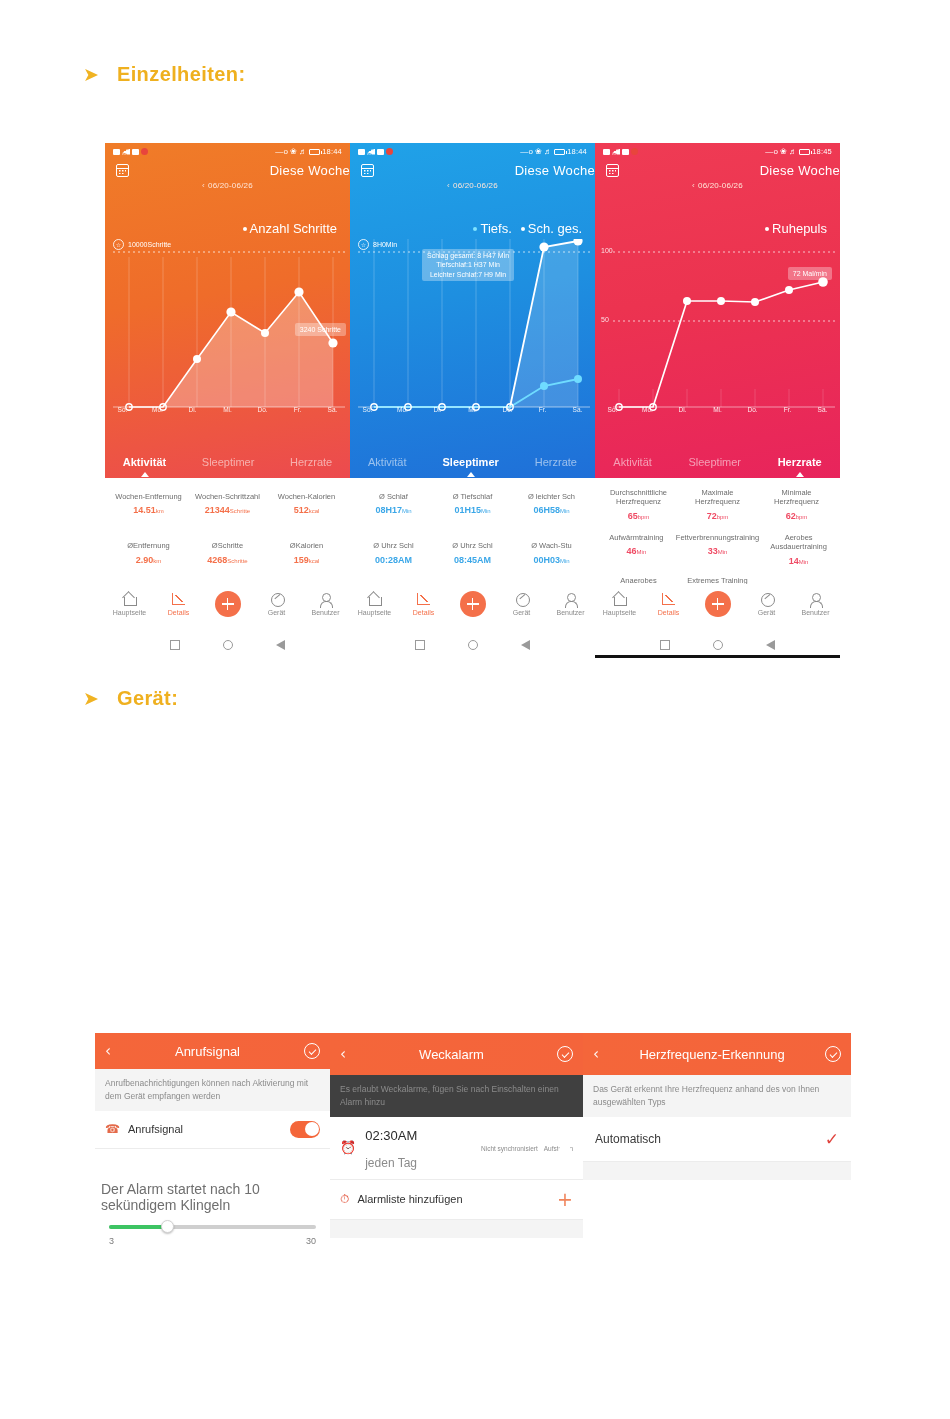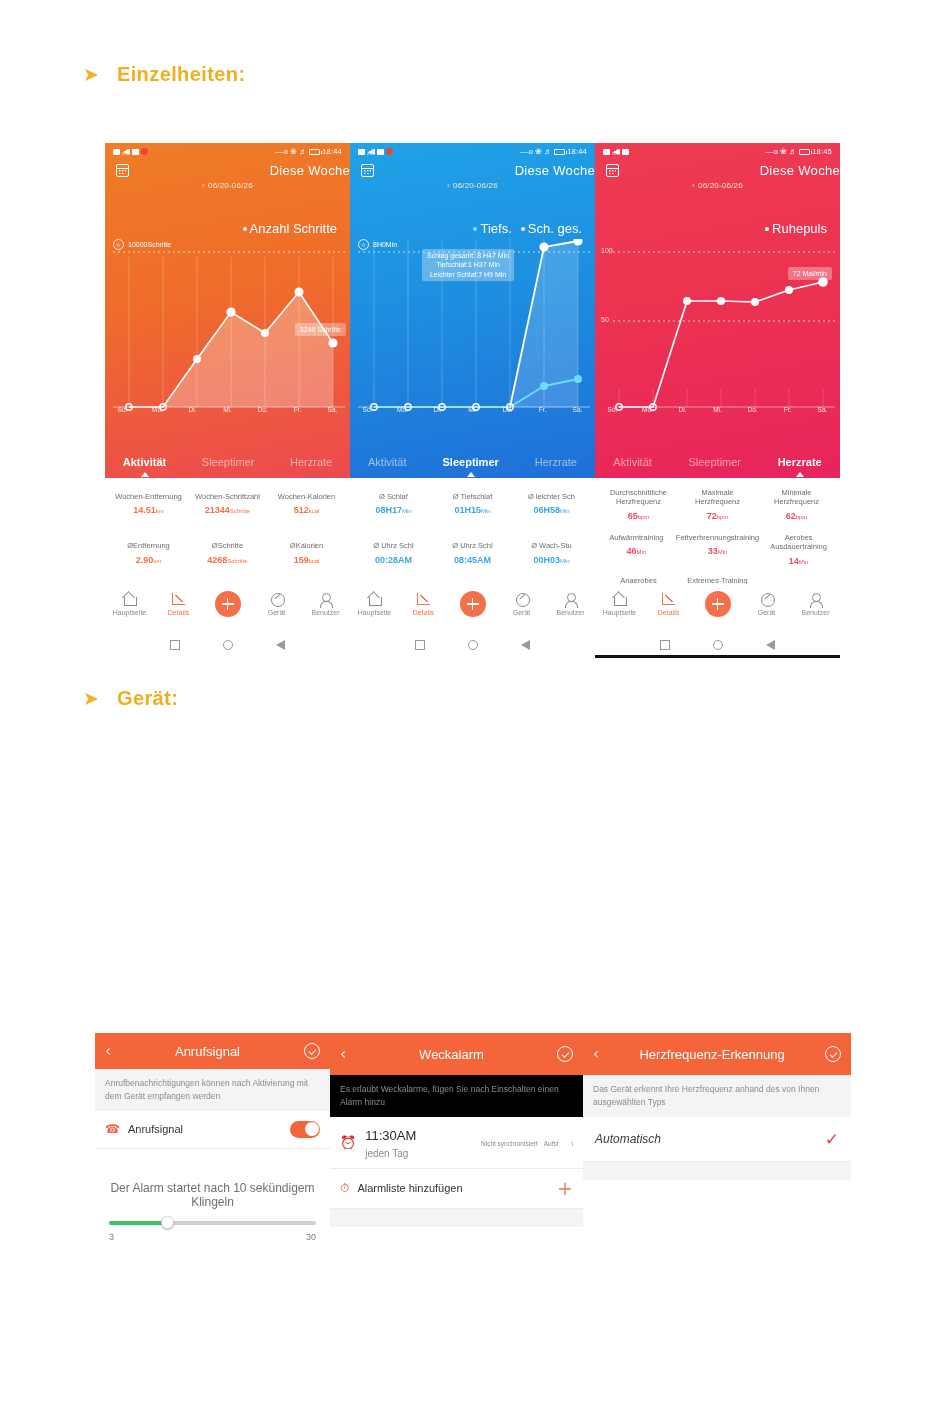--- a/index.html
+++ b/index.html
@@ -150,47 +150,47 @@
   .sphone.right { width:268px; }
   .s-head { height:36px; background:linear-gradient(100deg,#f4663a,#f4643b); color:#fff;
             display:flex; align-items:center; padding:0 10px; position:relative;}
   .s-head.tall { height:42px; }
   .s-back { font-size:15px; opacity:.95; font-family:"DejaVu Sans",sans-serif;}
   .s-title { flex:1; text-align:center; font-size:13px; }
   .s-check { width:16px;height:16px;border:1.3px solid #fff; border-radius:50%; position:relative;}
   .s-check:after{content:"";position:absolute;left:3.5px;top:4.5px;width:6px;height:3px;
     border-left:1.3px solid #fff;border-bottom:1.3px solid #fff;transform:rotate(-45deg);}
   .s-note { background:#f4f4f4; color:#8b8b8b; font-size:8.5px; line-height:1.5; padding:8px 10px; }
-  .s-note.white { background:#000000; }
+  .s-note.white { background:#404040; }
   .s-row { background:#fff; display:flex; align-items:center; padding:10px; gap:8px; border-bottom:1px solid #ececec;}
   .s-row .txt { flex:1; font-size:11px; color:#333; }
   .toggle { width:30px;height:17px;border-radius:9px;background:#f4663a;position:relative;}
   .toggle:after{content:"";position:absolute;right:1.5px;top:1.5px;width:14px;height:14px;border-radius:50%;background:#fff;}
   .ico-phone { color:#e46a4a; font-size:12px; font-family:"DejaVu Sans",sans-serif;}
   .ico-clock { color:#e8a33c; font-size:13px; font-family:"DejaVu Sans",sans-serif;}
   .ico-alarm { color:#e0462c; font-size:12px; font-family:"DejaVu Sans",sans-serif;}
   .s-plus { color:#f0845b; font-size:19px; line-height:1; font-family:"DejaVu Sans",sans-serif;}
   .s-check-red { color:#e0453f; font-size:17px; font-family:"DejaVu Sans",sans-serif;}
 
   .s-blank { height:26px; background:#fff; }
-  .slider-cap { text-align:center; font-size:12px; color:#6f6f6f; padding:6px 6px 0 6px; }
+  .slider-cap { text-align:left; font-size:14px; color:#6f6f6f; padding:6px 6px 0 6px; }
   .slider-wrap { padding:12px 14px 3px 14px; position:relative; }
   .track { height:4px; border-radius:2px; background:#cfcfcf; position:relative;}
   .track .fill { position:absolute; left:0; top:0; height:4px; width:27%; background:#3dc463; border-radius:2px;}
   .knob { position:absolute; left:25%; top:-5px; width:13px;height:13px;border-radius:50%;background:#fff;
           border:1px solid #d2d2d2; box-shadow:0 1px 2px rgba(0,0,0,.25);}
   .slider-ends { display:flex; justify-content:space-between; font-size:9px; color:#7c7c7c; padding:4px 14px 0 14px;}
 
   .alarm-row { background:#fff; display:flex; align-items:center; padding:9px 10px 9px 10px; gap:9px; border-bottom:1px solid #ececec; }
   .alarm-time { font-size:13px; color:#2b2b2b; }
-  .alarm-sub { font-size:10px; color:#8b8b8b; margin-top:4px; }
+  .alarm-sub { font-size:12px; color:#8b8b8b; margin-top:12px; }
   .alarm-right { text-align:right; }
   .alarm-meta { font-size:6.5px; color:#8b8b8b; margin-top:2px; display:flex; gap:6px; justify-content:flex-end;}
   .opt-row { background:#fff; display:flex; align-items:center; justify-content:space-between;
-             padding:12px 12px; border-bottom:1px solid #ececec;font-style:italic; }
+             padding:12px 12px; border-bottom:1px solid #ececec; }
   .opt-row .txt { font-size:12px; color:#3a3a3a; }
   .s-foot { height:18px; background:#f4f4f4; }
 </style>
 </head>
 <body>
 
 <div class="section-head" style="left:83px; top:63px;">
   <span class="bullet-arrow">➤</span>
   <span class="section-title">Einzelheiten:</span>
 </div>
@@ -671,21 +671,21 @@
   <div class="sphone mid">
     <div class="s-head tall">
       <span class="s-back">‹</span>
       <span class="s-title">Weckalarm</span>
       <span class="s-check"></span>
     </div>
     <div class="s-note white">Es erlaubt Weckalarme, fügen Sie nach Einschalten einen Alarm hinzu</div>
     <div class="alarm-row">
       <span class="ico-clock">⏰</span>
       <span style="flex:1">
-        <span class="alarm-time">11:30AM</span>
+        <span class="alarm-time">02:30AM</span>
         <div class="alarm-sub">jeden Tag</div>
       </span>
       <span class="alarm-right">
         <span class="toggle"></span>
         <div class="alarm-meta">
           <span>Nicht synchronisiert</span>
           <span>Aufstehen</span>
         </div>
       </span>
     </div>

